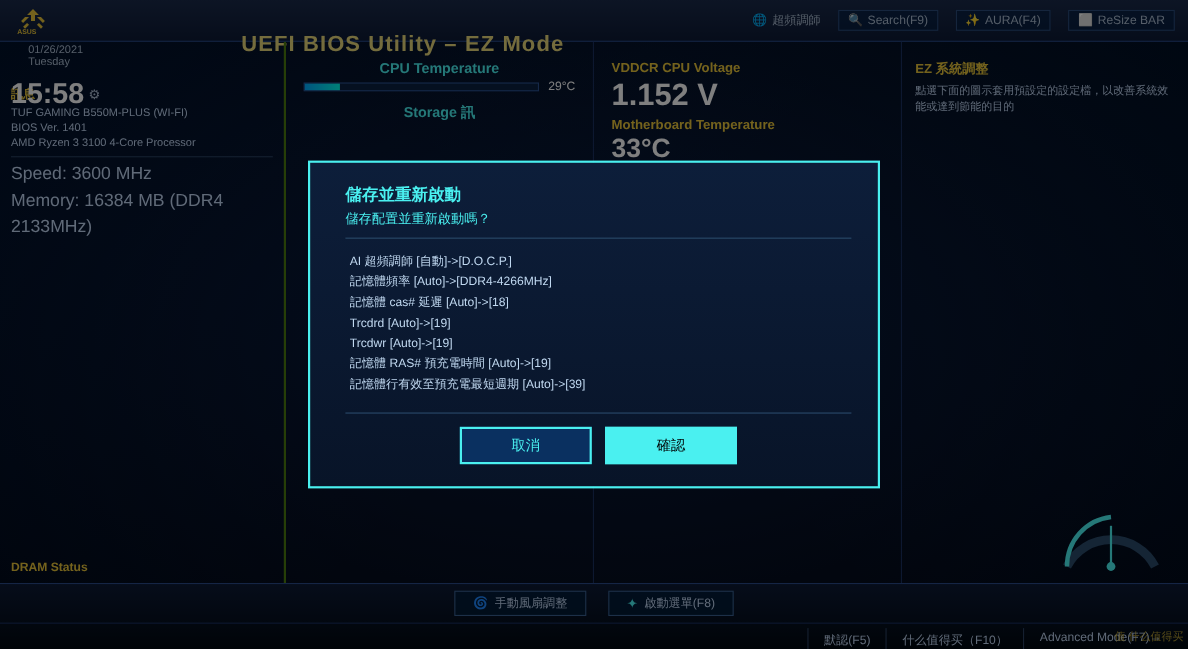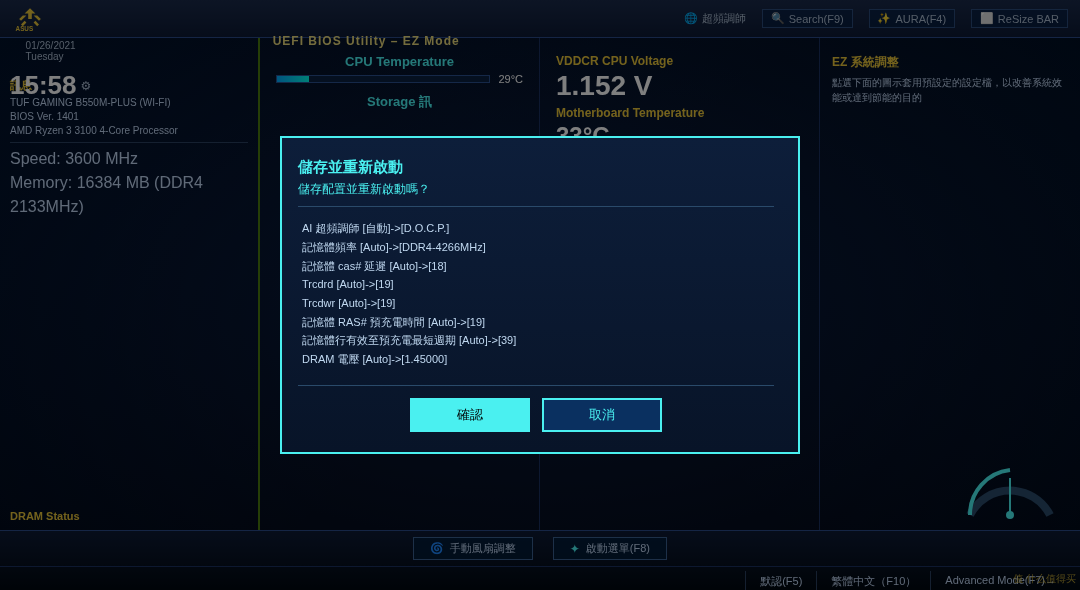--- a/index.html
+++ b/index.html
@@ -46,21 +46,21 @@
     .header-logo {
       width: 36px;
       height: 28px;
       display: flex;
       align-items: center;
       justify-content: center;
     }
 
     .header-title {
       color: #e8d87a;
-      font-size: 12px;
+      font-size: 20px;
       font-weight: bold;
       letter-spacing: 1px;
       flex: 1;
       text-align: center;
       margin-top: 44px;
     }
 
     .header-btn {
       color: #aabbd0;
       font-size: 11px;
@@ -257,21 +257,21 @@
       display: flex;
       align-items: center;
       justify-content: center;
       z-index: 100;
     }
 
     .modal {
       background: linear-gradient(to bottom, #0d1e3a, #081428);
       border: 2px solid #4af0f0;
       width: 520px;
-      padding: 20px 24px 20px 16px;
+      padding: 20px 24px 20px 32px;
       position: relative;
     }
 
     .modal-title {
       color: #4af0f0;
       font-size: 15px;
       font-weight: bold;
       margin-bottom: 4px;
     }
 
@@ -523,28 +523,27 @@
     <div class="modal-subtitle">儲存配置並重新啟動嗎？</div>
     <ul class="modal-items">
 
     <li>AI 超頻調師 [自動]-&gt;[D.O.C.P.]</li>
         <li>記憶體頻率 [Auto]-&gt;[DDR4-4266MHz]</li>
         <li>記憶體 cas# 延遲 [Auto]-&gt;[18]</li>
         <li>Trcdrd [Auto]-&gt;[19]</li>
         <li>Trcdwr [Auto]-&gt;[19]</li>
         <li>記憶體 RAS# 預充電時間 [Auto]-&gt;[19]</li>
         <li>記憶體行有效至預充電最短週期 [Auto]-&gt;[39]</li>
-        <li>DRAM 電壓 [Auto]-&gt;[1.45000]</li>
       </ul>
     <div class="modal-footer">
+      <div class="modal-btn">
+        <span>取消</span>
+      </div>
       <div class="modal-btn modal-btn-confirm">
         <span>確認</span>
-      </div>
-      <div class="modal-btn">
-        <span>取消</span>
       </div>
     </div>
   </div>
 </div>
 
 <div class="bottom-bar">
   <div class="bottom-bar-top">
     <div class="bottom-btn">
       <span>🌀</span>
       <span>手動風扇調整</span>
@@ -552,21 +551,21 @@
     <div class="bottom-btn">
       <span class="star-icon">✦</span>
       <span>啟動選單(F8)</span>
     </div>
   </div>
   <div class="bottom-bar-bottom">
     <div class="bottom-nav-btn">
       <span>默認(F5)</span>
     </div>
     <div class="bottom-nav-btn">
-      <span>繁體中文（F10）</span>
+      <span>什么值得买（F10）</span>
     </div>
     <div class="bottom-nav-btn">
       <span>Advanced Mode(F7)→</span>
     </div>
   </div>
 </div>
 
 <div class="watermark">值 什么值得买</div>
 
 </body></html>

